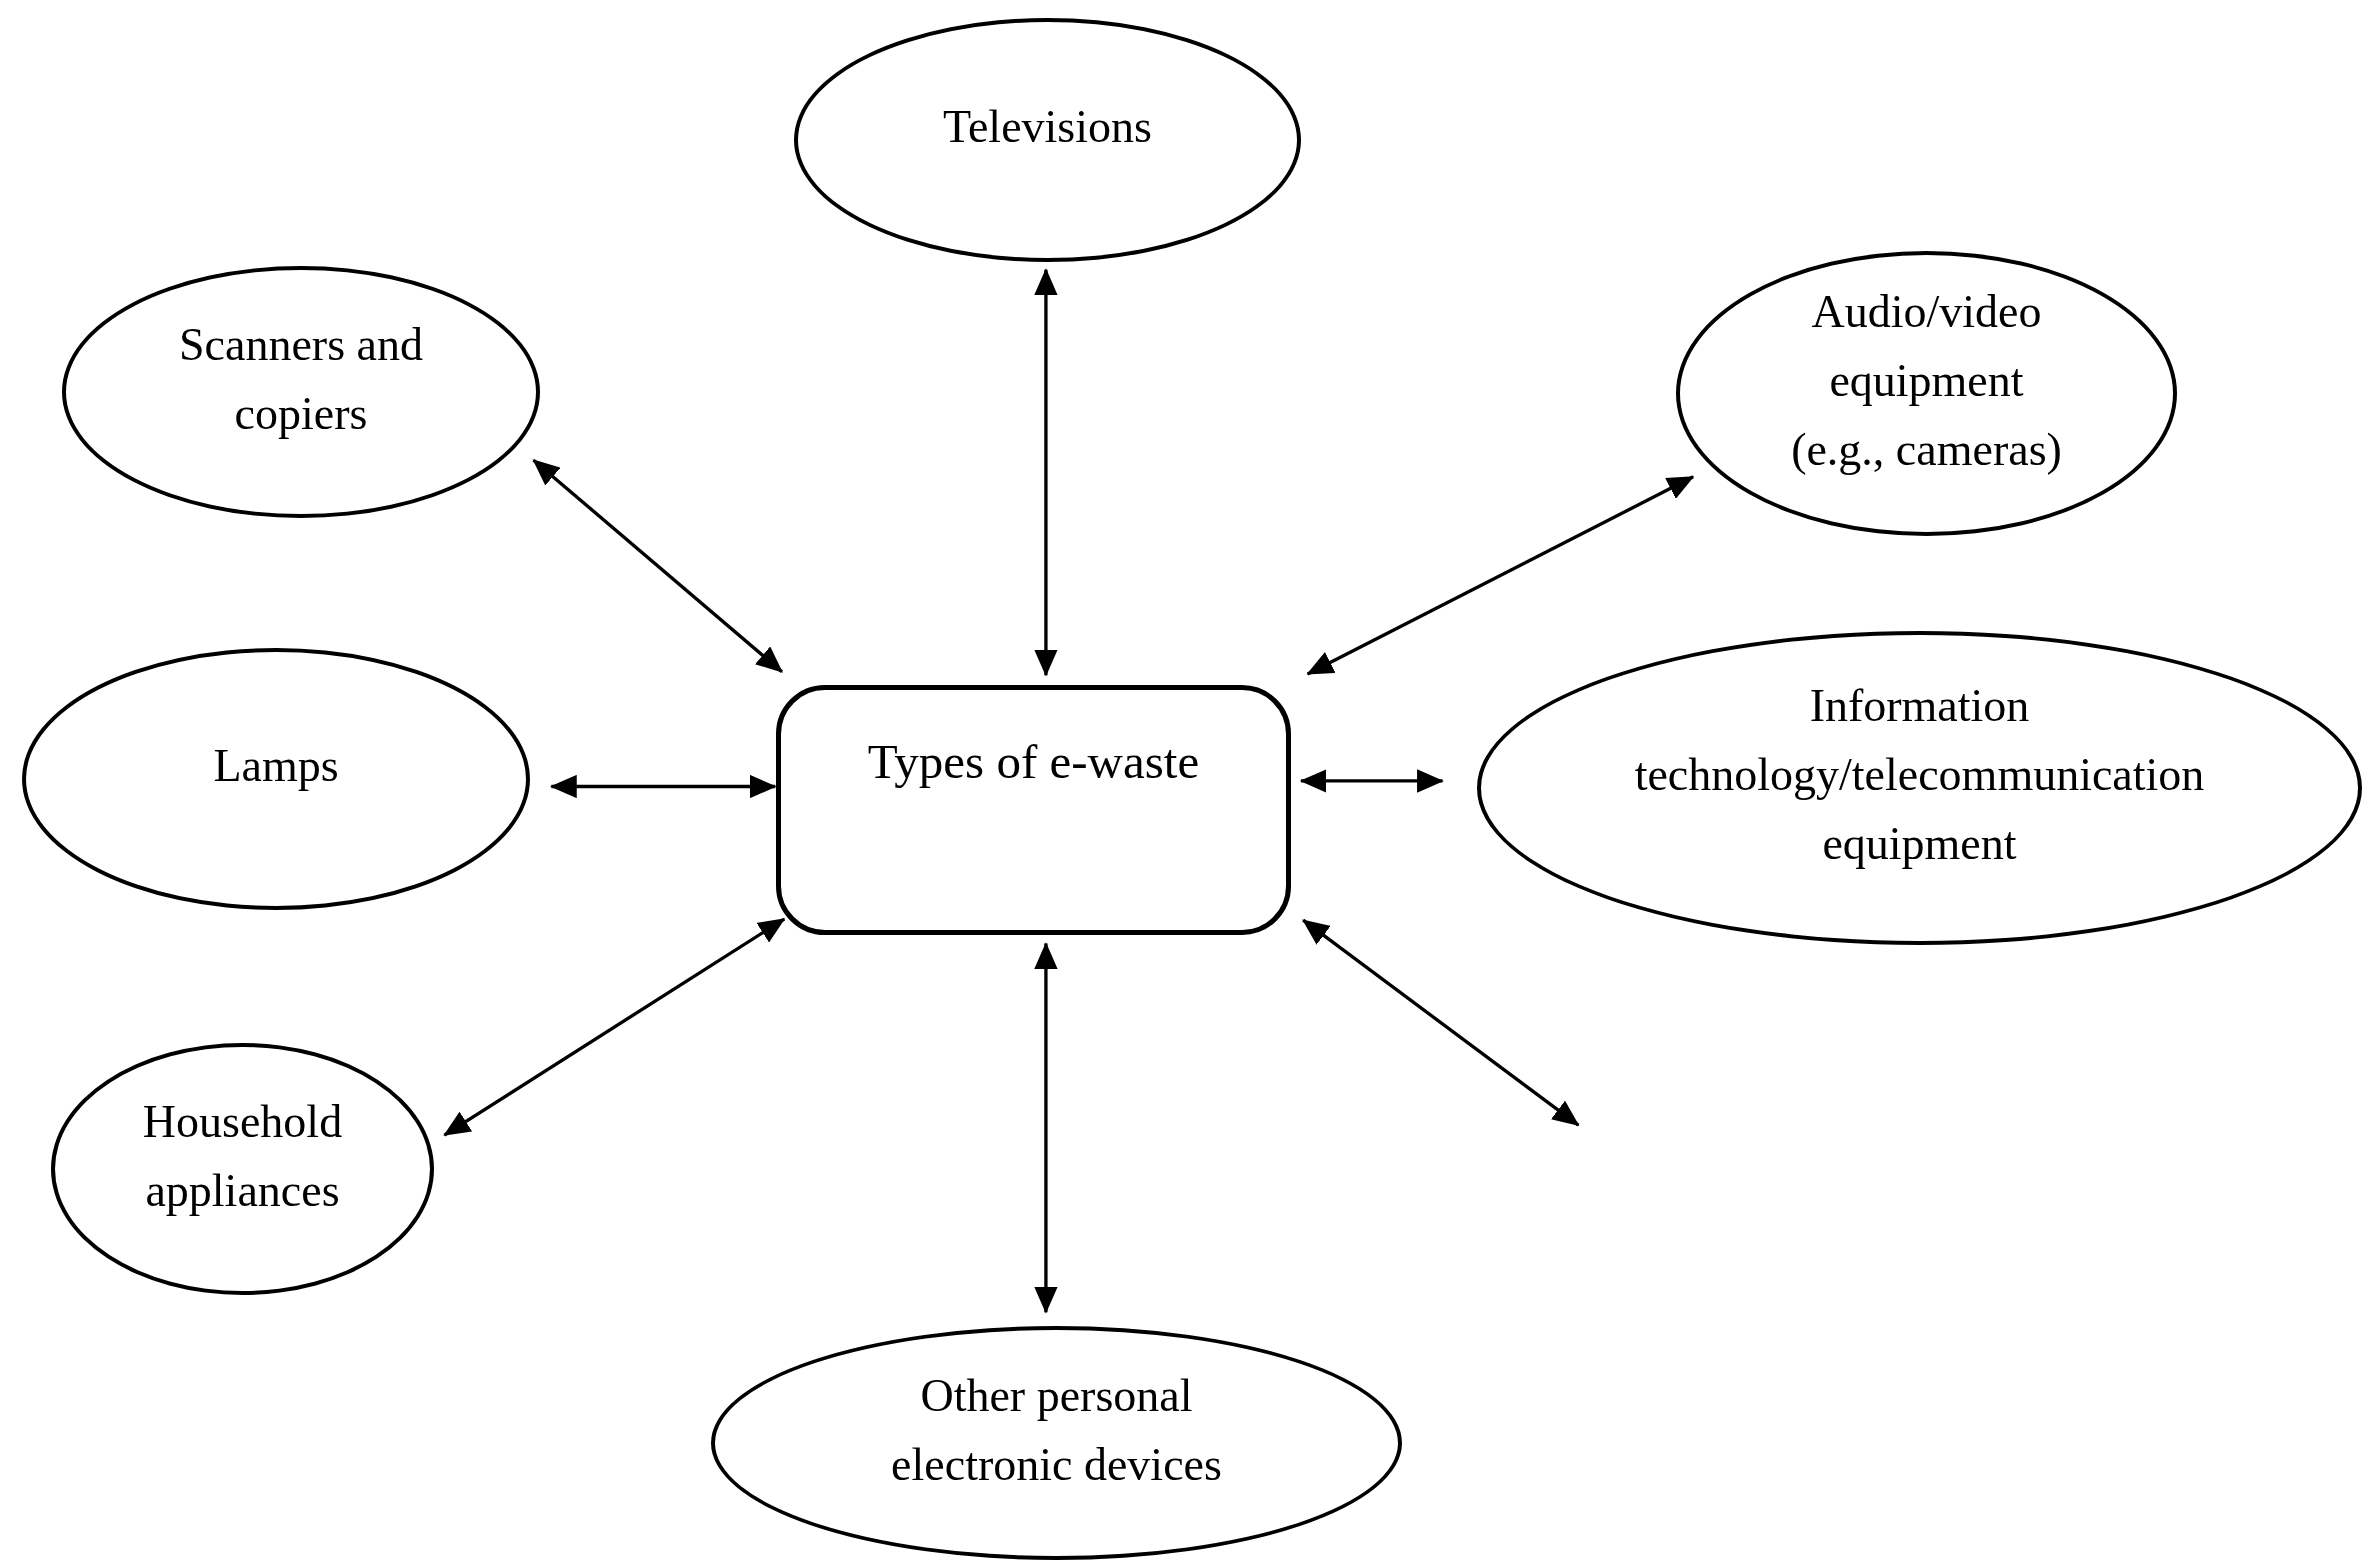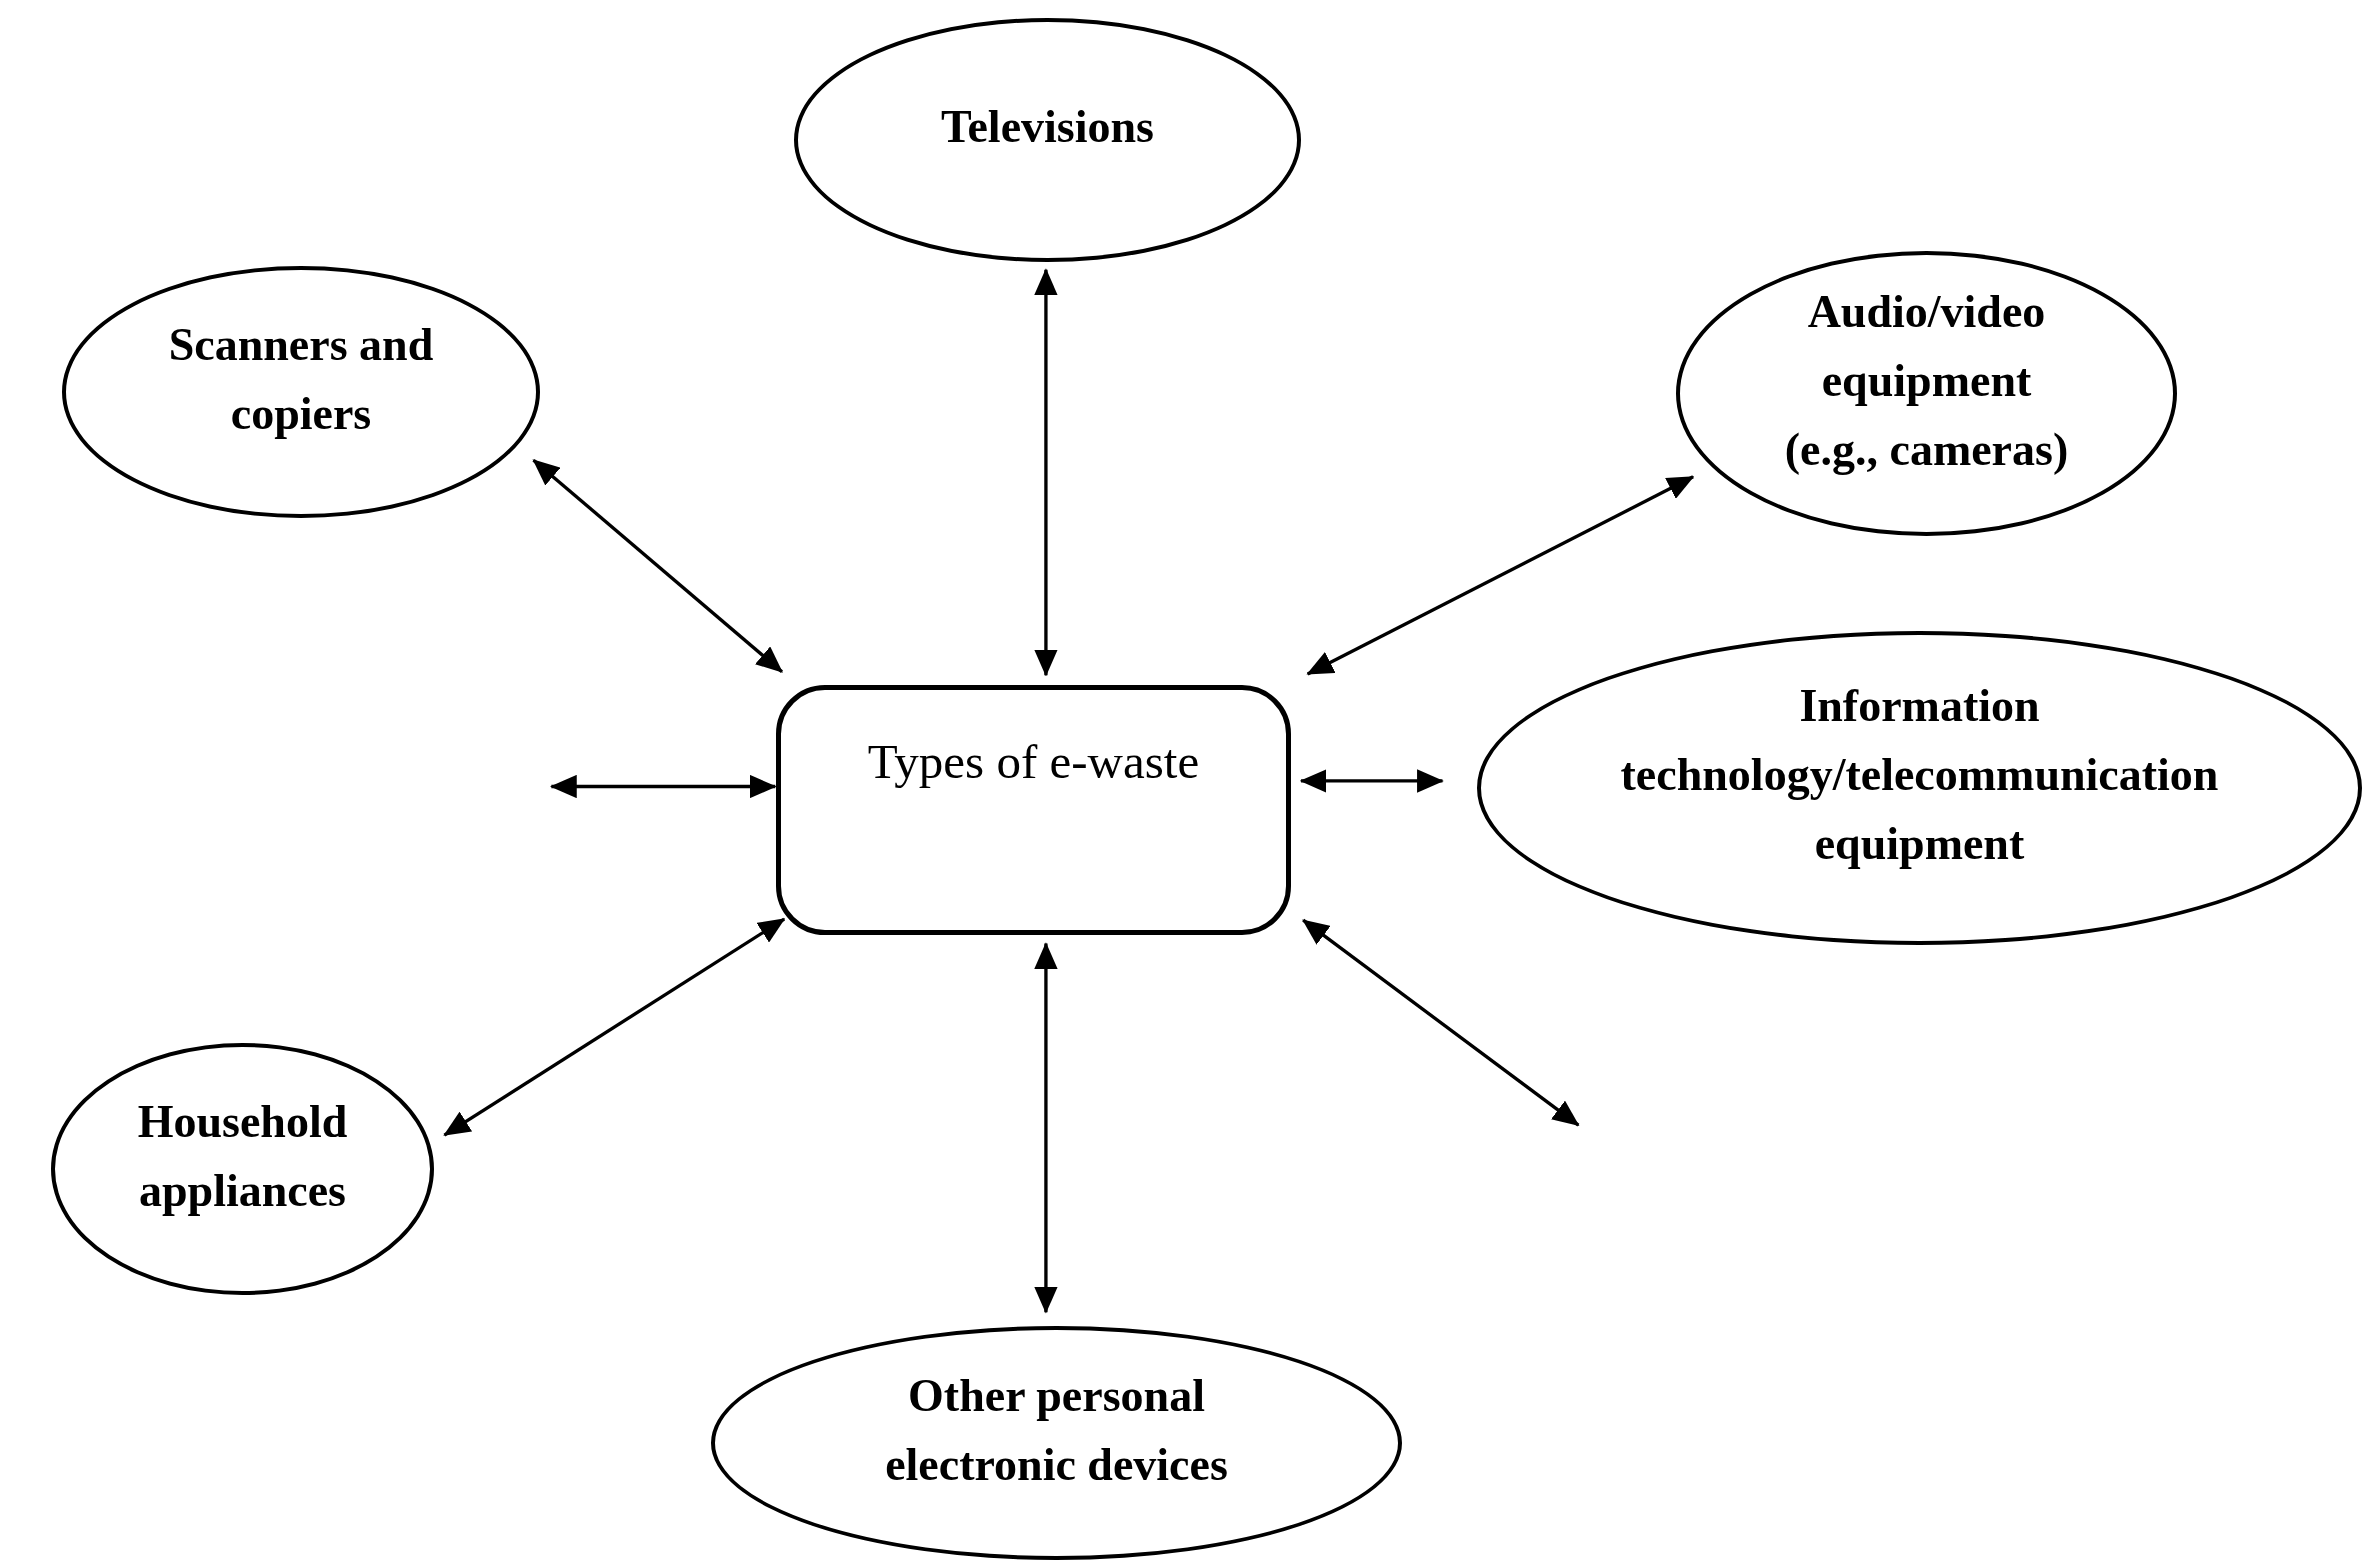--- a/index.html
+++ b/index.html
@@ -27,21 +27,20 @@
     display:flex;
     align-items:center;
     justify-content:center;
     text-align:center;
     background:var(--background,#fff);
   }
   .ellipse {
     border:4.5px solid var(--stroke,#000);
     border-radius:50%;
     padding-bottom:27px;
-    font-weight:bold;
   }
   .center-box {
     border:5.6px solid var(--stroke,#000);
     border-radius:49px;
     align-items:flex-start;
     padding-top:43px;
   }
   .label {
     white-space:pre-line;
     font-size:46px;
@@ -79,20 +78,23 @@
 
   <div class="node ellipse" style="left:794px; top:18px; width:507px; height:244px;">
     <div class="label">Televisions</div>
   </div>
 
   <div class="node ellipse" style="left:62px; top:266px; width:478px; height:252px;">
     <div class="label">Scanners and
 copiers</div>
   </div>
 
+  <div class="node ellipse" style="left:22px; top:648px; width:508px; height:262px;">
+    <div class="label">Lamps</div>
+  </div>
 
   <div class="node ellipse" style="left:51px; top:1043px; width:383px; height:252px;">
     <div class="label">Household
 appliances</div>
   </div>
 
   <div class="node ellipse" style="left:711px; top:1326px; width:691px; height:234px;">
     <div class="label">Other personal
 electronic devices</div>
   </div>

